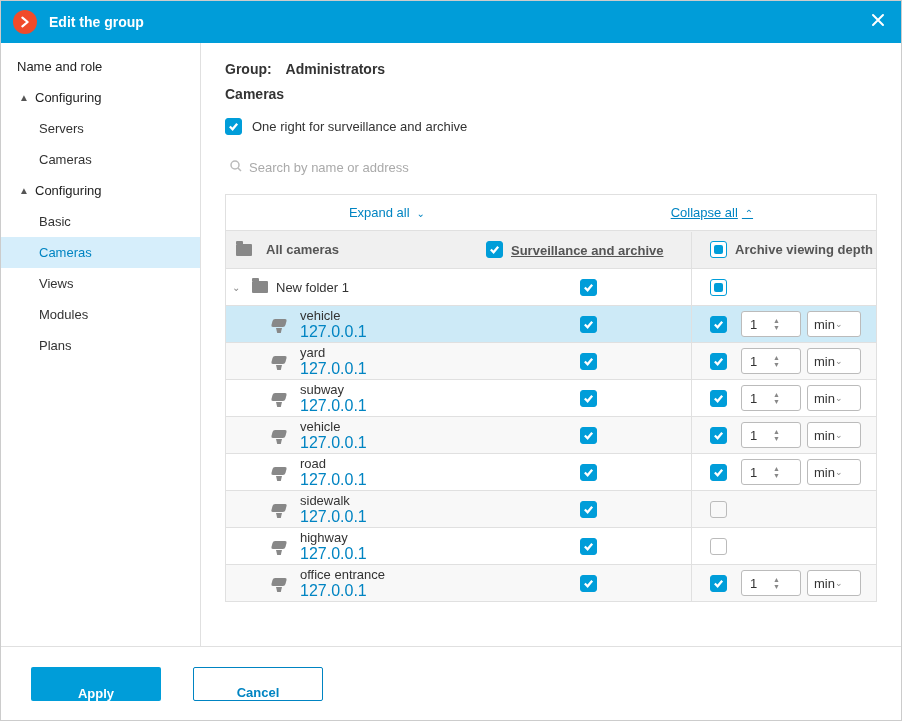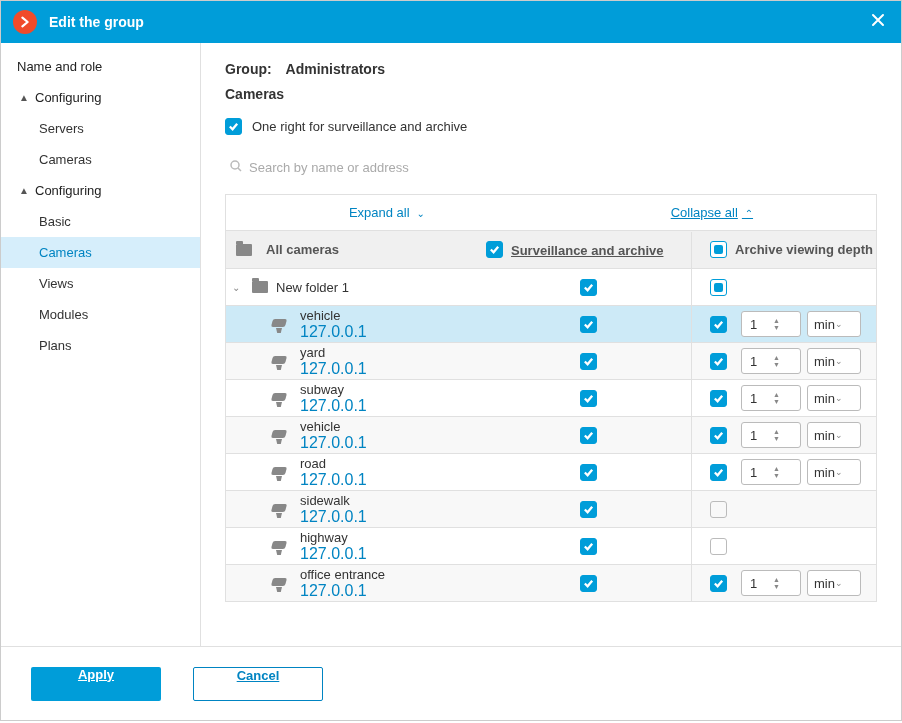--- a/index.html
+++ b/index.html
@@ -69,21 +69,21 @@
   .trow .col-arch .cb { margin-right: 14px; }
 
   .num-input { width: 60px; height: 26px; border: 1px solid #bbb; border-radius: 3px; display: flex; align-items: center; padding: 0 4px 0 8px; margin-right: 6px; background: #fff; }
   .num-input span { flex: 1; }
   .num-input .spin { display: flex; flex-direction: column; font-size: 7px; color: #888; line-height: 7px; cursor: pointer; }
   .unit-sel { width: 54px; height: 26px; border: 1px solid #bbb; border-radius: 3px; display: flex; align-items: center; padding: 0 6px; background: #fff; cursor: pointer; }
   .unit-sel span { flex: 1; }
   .unit-sel .dd { font-size: 9px; color: #888; }
 
   .footer { height: 74px; border-top: 1px solid #e0e0e0; display: flex; align-items: center; padding: 0 30px; gap: 32px; }
-  .btn { width: 130px; height: 34px; display: flex; align-items: flex-start; justify-content: center; font-weight: bold; cursor: pointer; border-radius: 2px; text-decoration: underline; }
+  .btn { width: 130px; height: 34px; display: flex; align-items: flex-end; justify-content: center; font-weight: bold; cursor: pointer; border-radius: 2px; }
   .btn.primary { background: #009dd9; color: #fff; }
   .btn.secondary { background: #fff; color: #0084c2; border: 1px solid #0084c2; }
 </style>
 </head>
 <body>
 
 <div class="window">
 
   <div class="titlebar">
     <div class="round">

